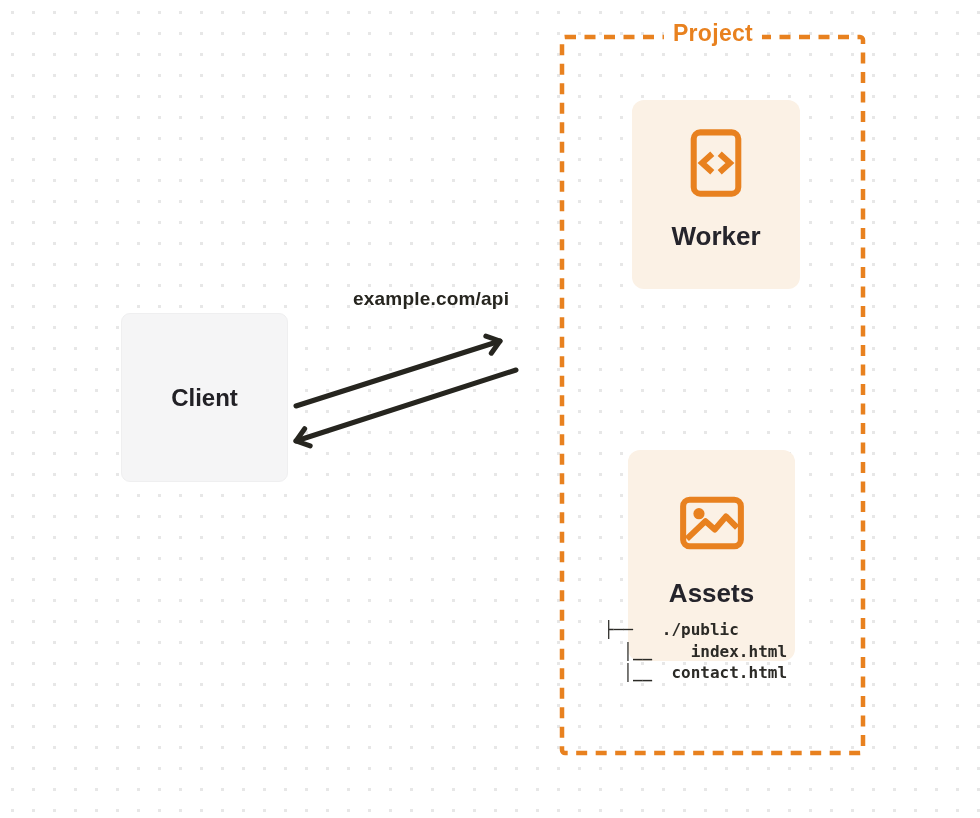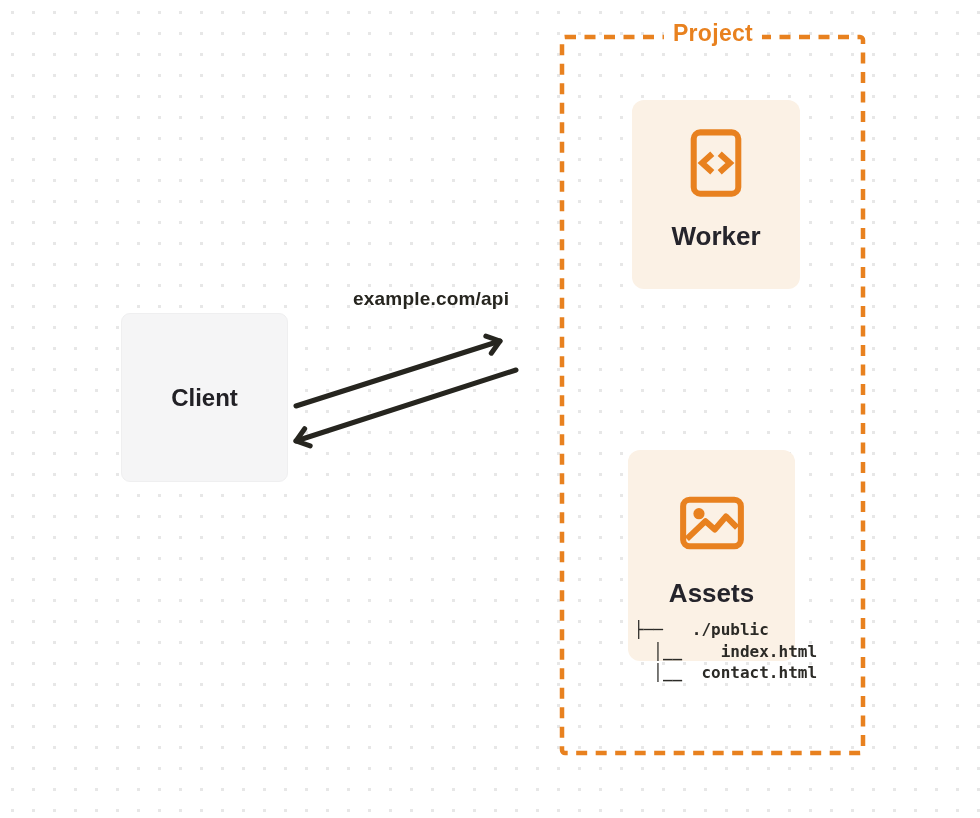--- a/index.html
+++ b/index.html
@@ -37,21 +37,21 @@
     position:absolute;background:#FBF1E5;border-radius:12px;z-index:2;
     display:flex;flex-direction:column;align-items:center;text-align:right;
   }
   .card.worker{left:632px;top:100px;width:168px;height:163px;padding-top:26px;}
   .card.assets{left:628px;top:450px;width:167px;height:165px;padding-top:46px;}
   .card .lbl{font-weight:700;color:#25242B;}
   .card.worker .lbl{font-size:26px;margin-top:21px;}
   .card.assets .lbl{font-size:26px;margin-top:28px;}
 
   .file-tree{
-    position:absolute;left:634px;top:619px;z-index:2;
+    position:absolute;left:604px;top:619px;z-index:2;
     font-family:"DejaVu Sans Mono", monospace;
     font-size:16px;font-weight:700;color:#2B2A26;
     line-height:21.5px;
   }
   .tree-line{white-space:pre;}
 </style>
 </head>
 <body>
 
 <div class="canvas">

